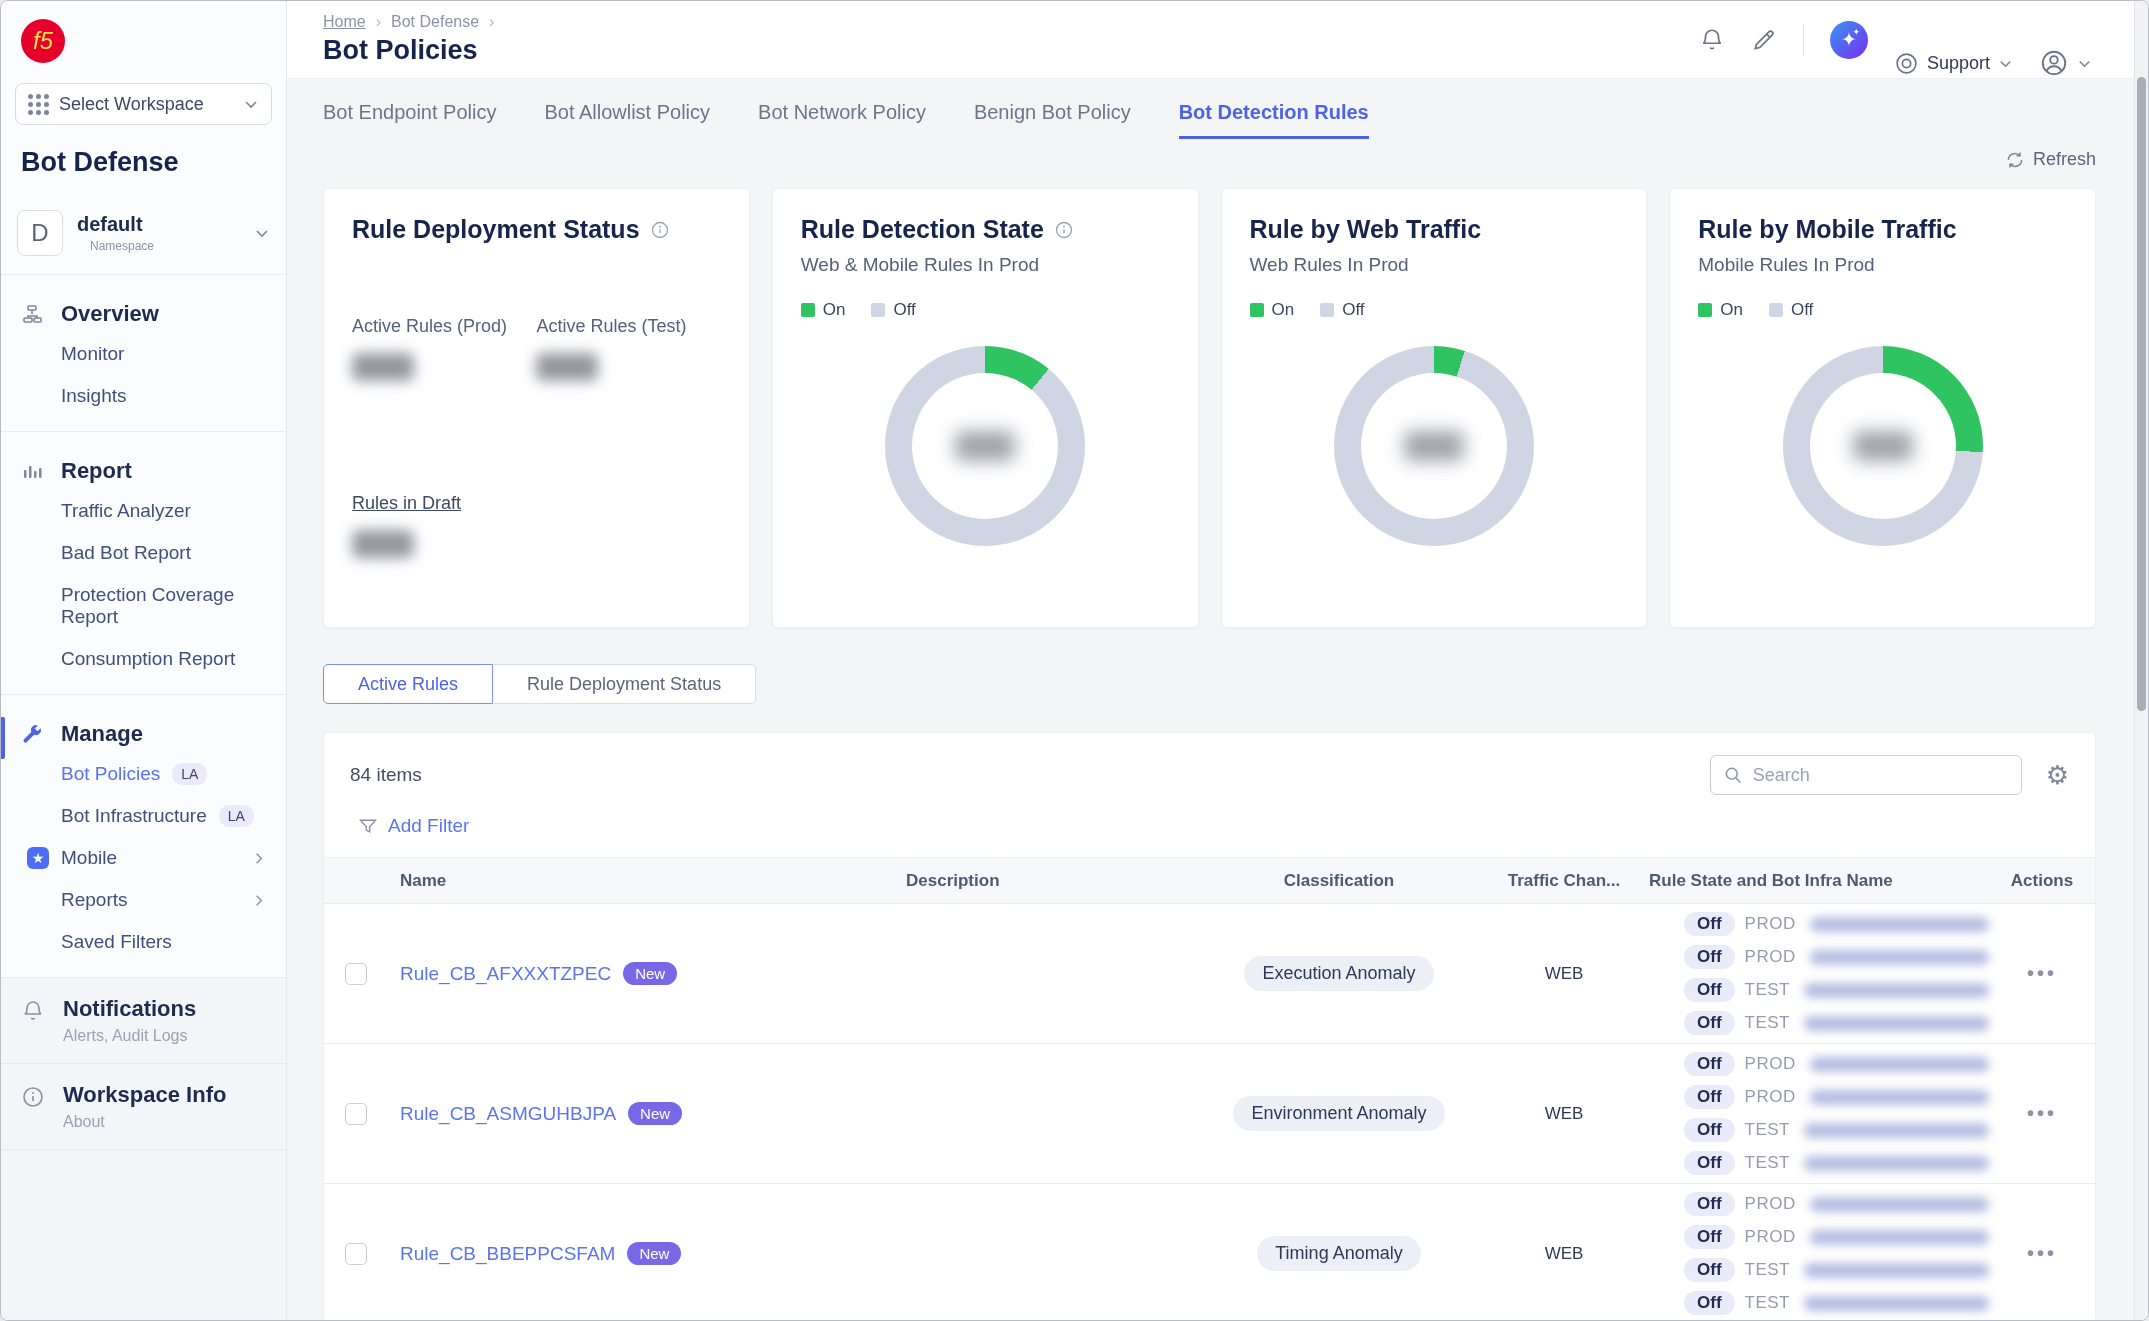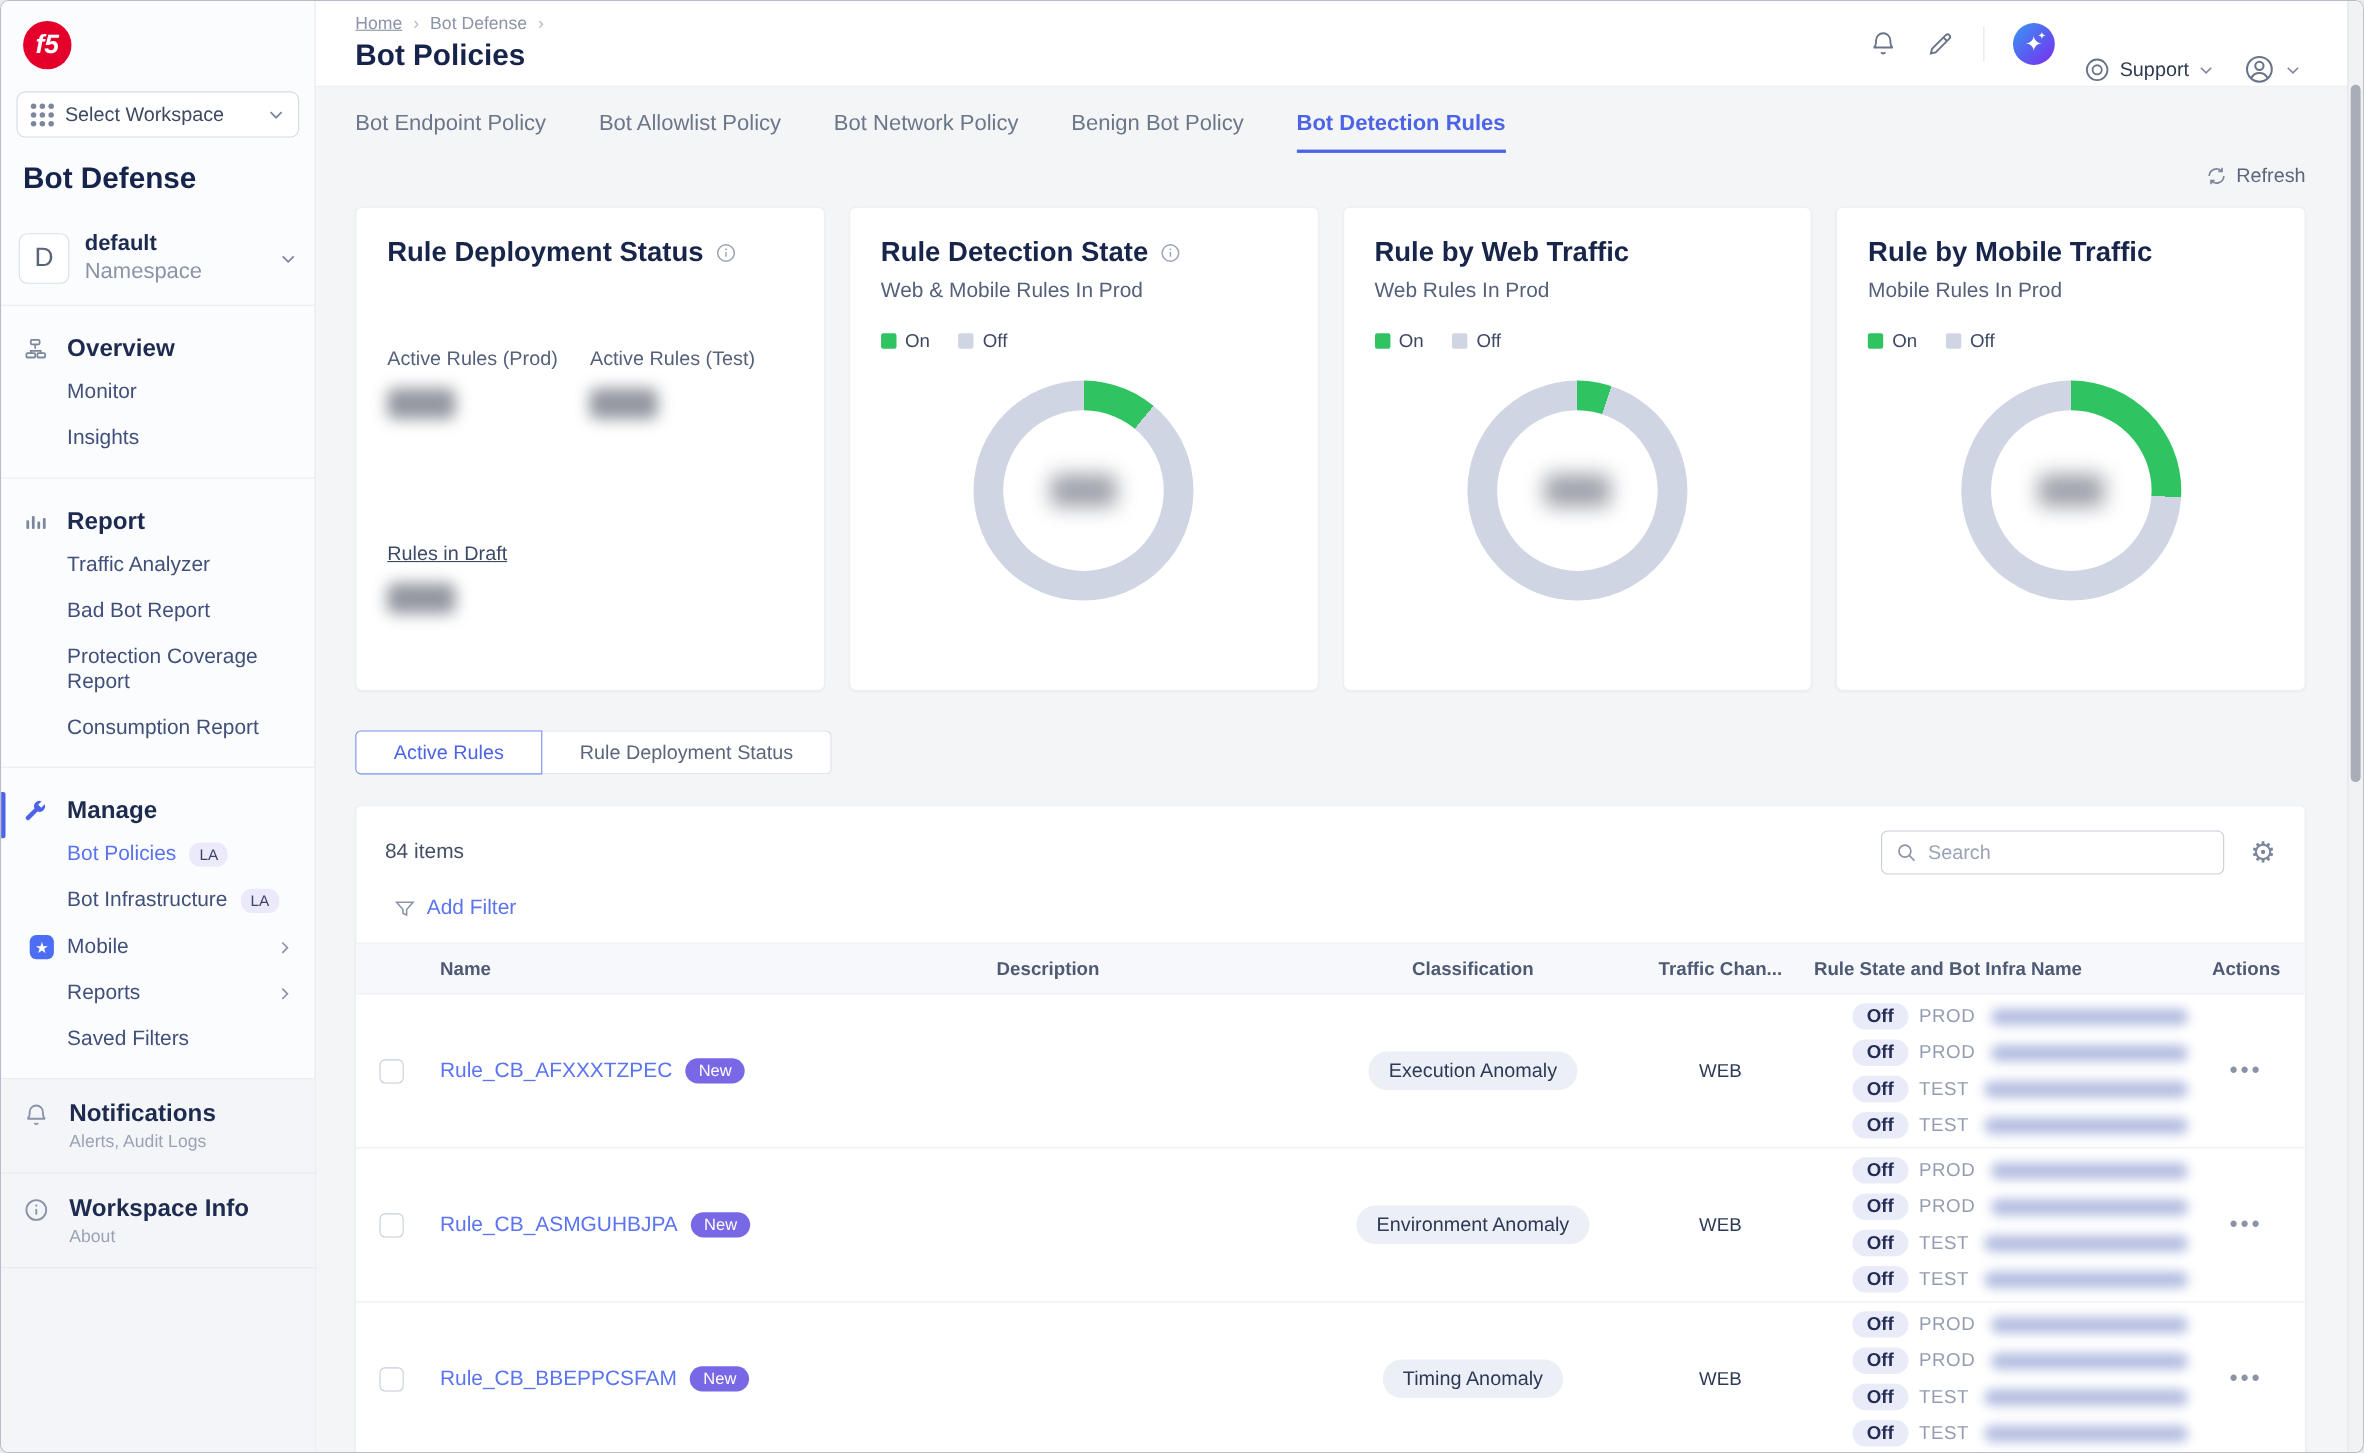--- a/index.html
+++ b/index.html
@@ -2,30 +2,30 @@
 <html><head>
 <meta charset="utf-8">
 <style>
   * { margin:0; padding:0; box-sizing:border-box; }
   html,body { width:2149px; height:1321px; font-family:"Liberation Sans", sans-serif; background:#e8eaee; }
   .window { position:relative; width:2149px; height:1321px; background:#f4f5f7; border:1px solid #b7bcc6; border-radius:8px; overflow:hidden; display:flex; }
 
   
   .sidebar { width:286px; min-width:286px; background:#fbfcfe; border-right:1px solid #e4e7ee; display:flex; flex-direction:column; }
   .logo-wrap { padding:18px 0 14px 20px; }
-  .f5-logo { width:44px; height:44px; border-radius:50%; background:#e4002b; color:#ffffff; display:flex; align-items:center; justify-content:center; font-weight:bold; font-style:italic; font-size:24px; }
+  .f5-logo { width:44px; height:44px; border-radius:50%; background:#e4002b; color:#fde047; display:flex; align-items:center; justify-content:center; font-weight:normal; font-style:italic; font-size:24px; }
   .ws-select { margin:6px 14px 18px 14px; height:42px; background:#fff; border:1px solid #d5dae4; border-radius:8px; display:flex; align-items:center; padding:0 12px; gap:10px; color:#3d4862; font-size:18px; cursor:pointer; }
   .grid-dots { display:grid; grid-template-columns:repeat(3,5px); grid-gap:3px; }
   .grid-dots i { width:5px; height:5px; border-radius:50%; background:#7d879c; }
   .ws-select .chev { margin-left:auto; }
   .product-title { padding:4px 20px 18px 20px; font-size:27px; font-weight:bold; color:#16244c; }
   .ns-row { display:flex; align-items:center; gap:14px; padding:14px 16px 18px 16px; border-bottom:1px solid #e9ecf2; }
   .ns-avatar { width:46px; height:46px; background:#fff; border:1px solid #d9dee8; border-radius:8px; display:flex; align-items:center; justify-content:center; font-size:24px; color:#5a6578; }
   .ns-name { font-size:20px; font-weight:bold; color:#1d2b4f; }
-  .ns-caption { font-size:20px; color:#8a93a7; margin-top:3px; }
+  .ns-caption { font-size:12px; color:#8a93a7; margin-top:3px;margin-left:13px; }
   .ns-row .chev { margin-left:auto; }
   .nav-section { padding:20px 0 14px 0; border-bottom:1px solid #e9ecf2; position:relative; }
   .sec-head { display:flex; align-items:center; gap:16px; padding:6px 20px; font-size:22px; font-weight:bold; color:#1d2b4f; cursor:pointer; }
   .sec-head .icn { width:24px; color:#7d879c; display:flex; }
   .sec-head.active-sec .icn { color:#4c63e8; }
   .active-bar { position:absolute; left:0; top:22px; width:4px; height:42px; background:#4c63e8; border-radius:0 2px 2px 0; }
   .nav-item { display:flex; align-items:center; padding:10px 20px 10px 60px; font-size:19px; color:#41507a; cursor:pointer; }
   .nav-item.active { color:#5a72f0; }
   .nav-item .chev { margin-left:auto; }
   .la-badge { margin-left:12px; background:#ece9fb; color:#3f4566; font-size:14px; padding:3px 9px; border-radius:10px; }

